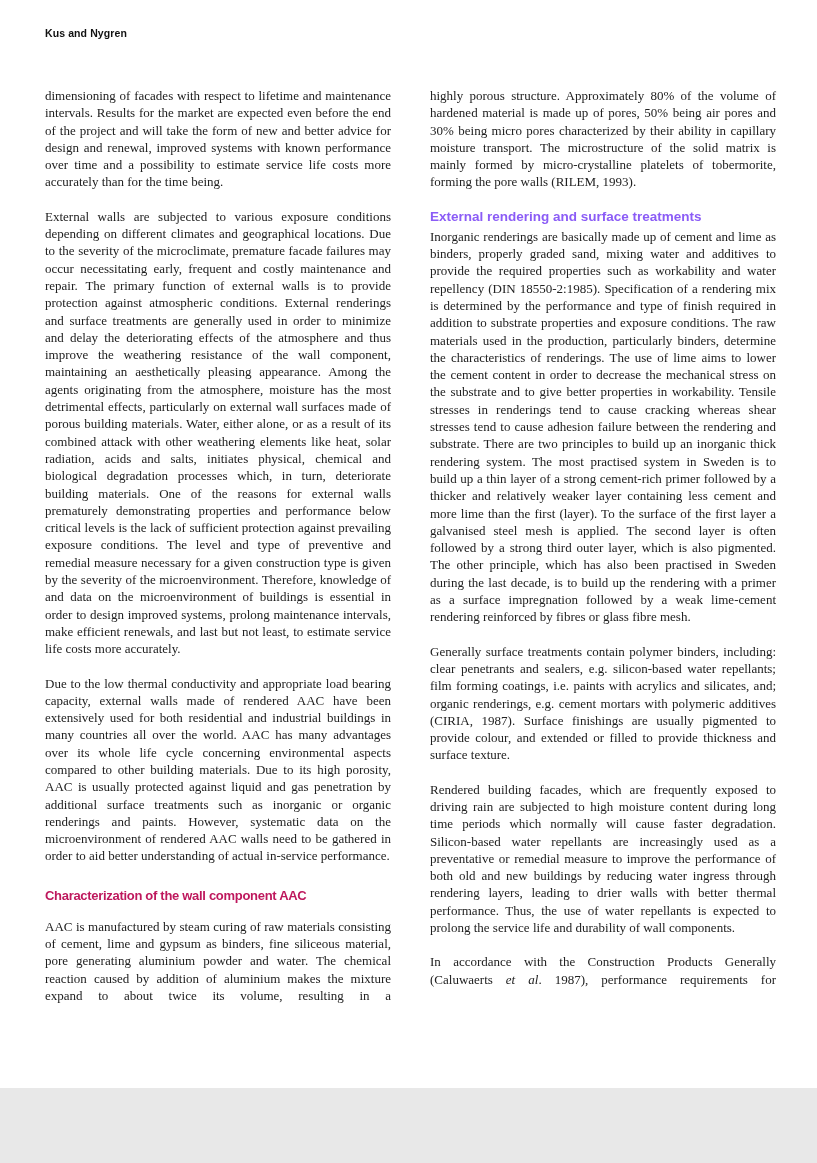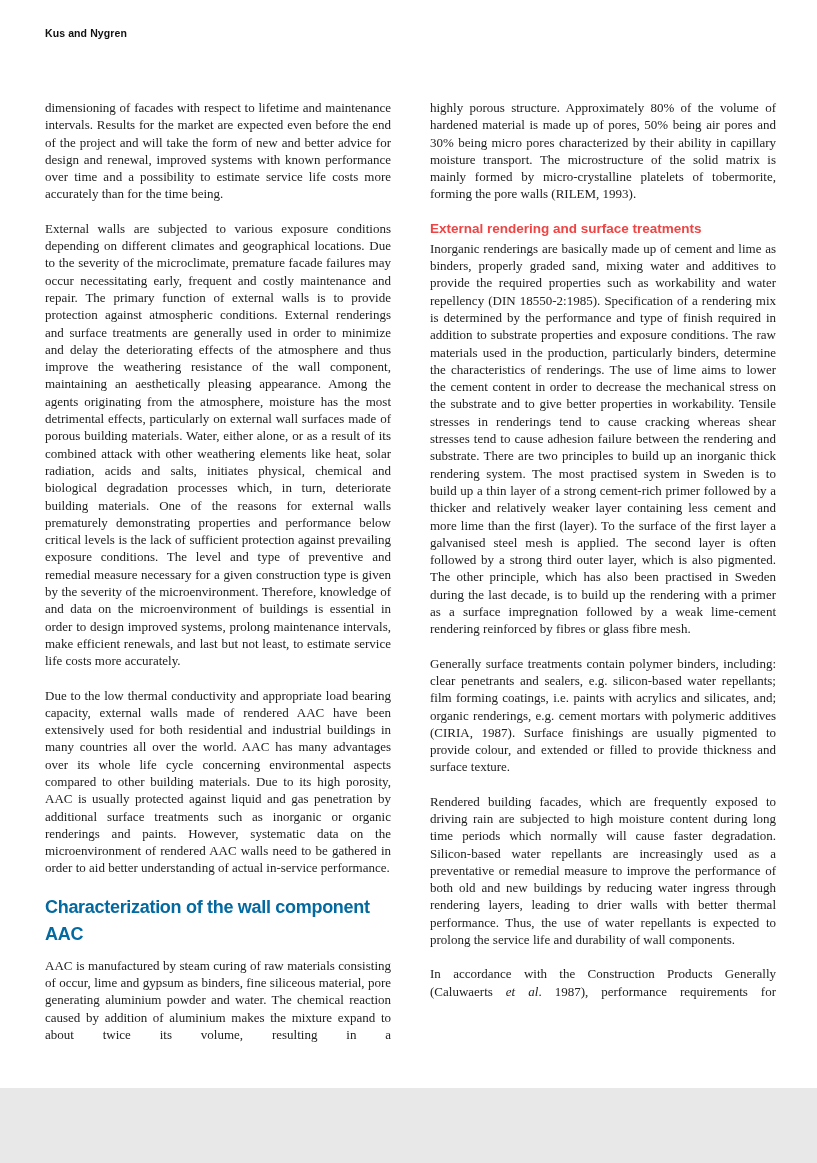--- a/index.html
+++ b/index.html
@@ -21,53 +21,53 @@
     left: 45px;
     top: 27px;
     font-family: "Liberation Sans", sans-serif;
     font-weight: bold;
     font-size: 10.5px;
     letter-spacing: 0.1px;
     color: #111111;
   }
   .col {
     position: absolute;
-    top: 99px;
+    top: 87px;
     width: 346px;
     font-family: "Liberation Serif", serif;
     font-size: 13px;
     line-height: 17.3px;
     text-align: justify;
     color: #212121;
   }
   .col-left  { left: 45px; }
   .col-right { left: 430px; }
   .col p {
     margin: 0 0 17px 0;
   }
   .col p.cont {
     
     text-align-last: justify;
   }
   h1.section-heading {
     font-family: "Liberation Sans", sans-serif;
     font-weight: bold;
-    font-size: 18px;
+    font-size: 13px;
     line-height: 27px;
     letter-spacing: -0.3px;
-    color: #0369a1;
+    color: #be185d;
     margin: 13px 0 9px 0;
     text-align: left;
   }
   h2.sub-heading {
     font-family: "Liberation Sans", sans-serif;
     font-weight: bold;
     font-size: 13.5px;
     line-height: 17px;
-    color: #ef4444;
+    color: #8b5cf6;
     margin: 16px 0 3px 0;
     text-align: left;
   }
   h1.rc-heading {
     margin-top: 21px;
   }
   .page-number {
     position: absolute;
     left: 46px;
     top: 1118px;
@@ -82,21 +82,21 @@
 
 <div id="page">
 
   <div class="running-head">Kus and Nygren</div>
 
   <div class="col col-left">
     <p>dimensioning of facades with respect to lifetime and maintenance intervals. Results for the market are expected even before the end of the project and will take the form of new and better advice for design and renewal, improved systems with known performance over time and a possibility to estimate service life costs more accurately than for the time being.</p>
     <p>External walls are subjected to various exposure conditions depending on different climates and geographical locations. Due to the severity of the microclimate, premature facade failures may occur necessitating early, frequent and costly maintenance and repair. The primary function of external walls is to provide protection against atmospheric conditions. External renderings and surface treatments are generally used in order to minimize and delay the deteriorating effects of the atmosphere and thus improve the weathering resistance of the wall component, maintaining an aesthetically pleasing appearance. Among the agents originating from the atmosphere, moisture has the most detrimental effects, particularly on external wall surfaces made of porous building materials. Water, either alone, or as a result of its combined attack with other weathering elements like heat, solar radiation, acids and salts, initiates physical, chemical and biological degradation processes which, in turn, deteriorate building materials. One of the reasons for external walls prematurely demonstrating properties and performance below critical levels is the lack of sufficient protection against prevailing exposure conditions. The level and type of preventive and remedial measure necessary for a given construction type is given by the severity of the microenvironment. Therefore, knowledge of and data on the microenvironment of buildings is essential in order to design improved systems, prolong maintenance intervals, make efficient renewals, and last but not least, to estimate service life costs more accurately.</p>
     <p>Due to the low thermal conductivity and appropriate load bearing capacity, external walls made of rendered AAC have been extensively used for both residential and industrial buildings in many countries all over the world. AAC has many advantages over its whole life cycle concerning environmental aspects compared to other building materials. Due to its high porosity, AAC is usually protected against liquid and gas penetration by additional surface treatments such as inorganic or organic renderings and paints. However, systematic data on the microenvironment of rendered AAC walls need to be gathered in order to aid better understanding of actual in-service performance.</p>
     <h1 class="section-heading">Characterization of the wall component AAC</h1>
-    <p class="cont">AAC is manufactured by steam curing of raw materials consisting of occur, lime and gypsum as binders, fine siliceous material, pore generating aluminium powder and water. The chemical reaction caused by addition of aluminium makes the mixture expand to about twice its volume, resulting in a</p>
+    <p class="cont">AAC is manufactured by steam curing of raw materials consisting of cement, lime and gypsum as binders, fine siliceous material, pore generating aluminium powder and water. The chemical reaction caused by addition of aluminium makes the mixture expand to about twice its volume, resulting in a</p>
   </div>
 
   <div class="col col-right">
     <p>highly porous structure. Approximately 80% of the volume of hardened material is made up of pores, 50% being air pores and 30% being micro pores characterized by their ability in capillary moisture transport. The microstructure of the solid matrix is mainly formed by micro-crystalline platelets of tobermorite, forming the pore walls (RILEM, 1993).</p>
     <h2 class="sub-heading">External rendering and surface treatments</h2>
     <p>Inorganic renderings are basically made up of cement and lime as binders, properly graded sand, mixing water and additives to provide the required properties such as workability and water repellency (DIN 18550-2:1985). Specification of a rendering mix is determined by the performance and type of finish required in addition to substrate properties and exposure conditions. The raw materials used in the production, particularly binders, determine the characteristics of renderings. The use of lime aims to lower the cement content in order to decrease the mechanical stress on the substrate and to give better properties in workability. Tensile stresses in renderings tend to cause cracking whereas shear stresses tend to cause adhesion failure between the rendering and substrate. There are two principles to build up an inorganic thick rendering system. The most practised system in Sweden is to build up a thin layer of a strong cement-rich primer followed by a thicker and relatively weaker layer containing less cement and more lime than the first (layer). To the surface of the first layer a galvanised steel mesh is applied. The second layer is often followed by a strong third outer layer, which is also pigmented. The other principle, which has also been practised in Sweden during the last decade, is to build up the rendering with a primer as a surface impregnation followed by a weak lime-cement rendering reinforced by fibres or glass fibre mesh.</p>
     <p>Generally surface treatments contain polymer binders, including: clear penetrants and sealers, e.g. silicon-based water repellants; film forming coatings, i.e. paints with acrylics and silicates, and; organic renderings, e.g. cement mortars with polymeric additives (CIRIA, 1987). Surface finishings are usually pigmented to provide colour, and extended or filled to provide thickness and surface texture.</p>
     <p>Rendered building facades, which are frequently exposed to driving rain are subjected to high moisture content during long time periods which normally will cause faster degradation. Silicon-based water repellants are increasingly used as a preventative or remedial measure to improve the performance of both old and new buildings by reducing water ingress through rendering layers, leading to drier walls with better thermal performance. Thus, the use of water repellants is expected to prolong the service life and durability of wall components.</p>
     <p class="cont">
       <span>In accordance with the Construction Products Generally (Caluwaerts </span><em class="etal">et al</em><span>. 1987), performance requirements for</span>

